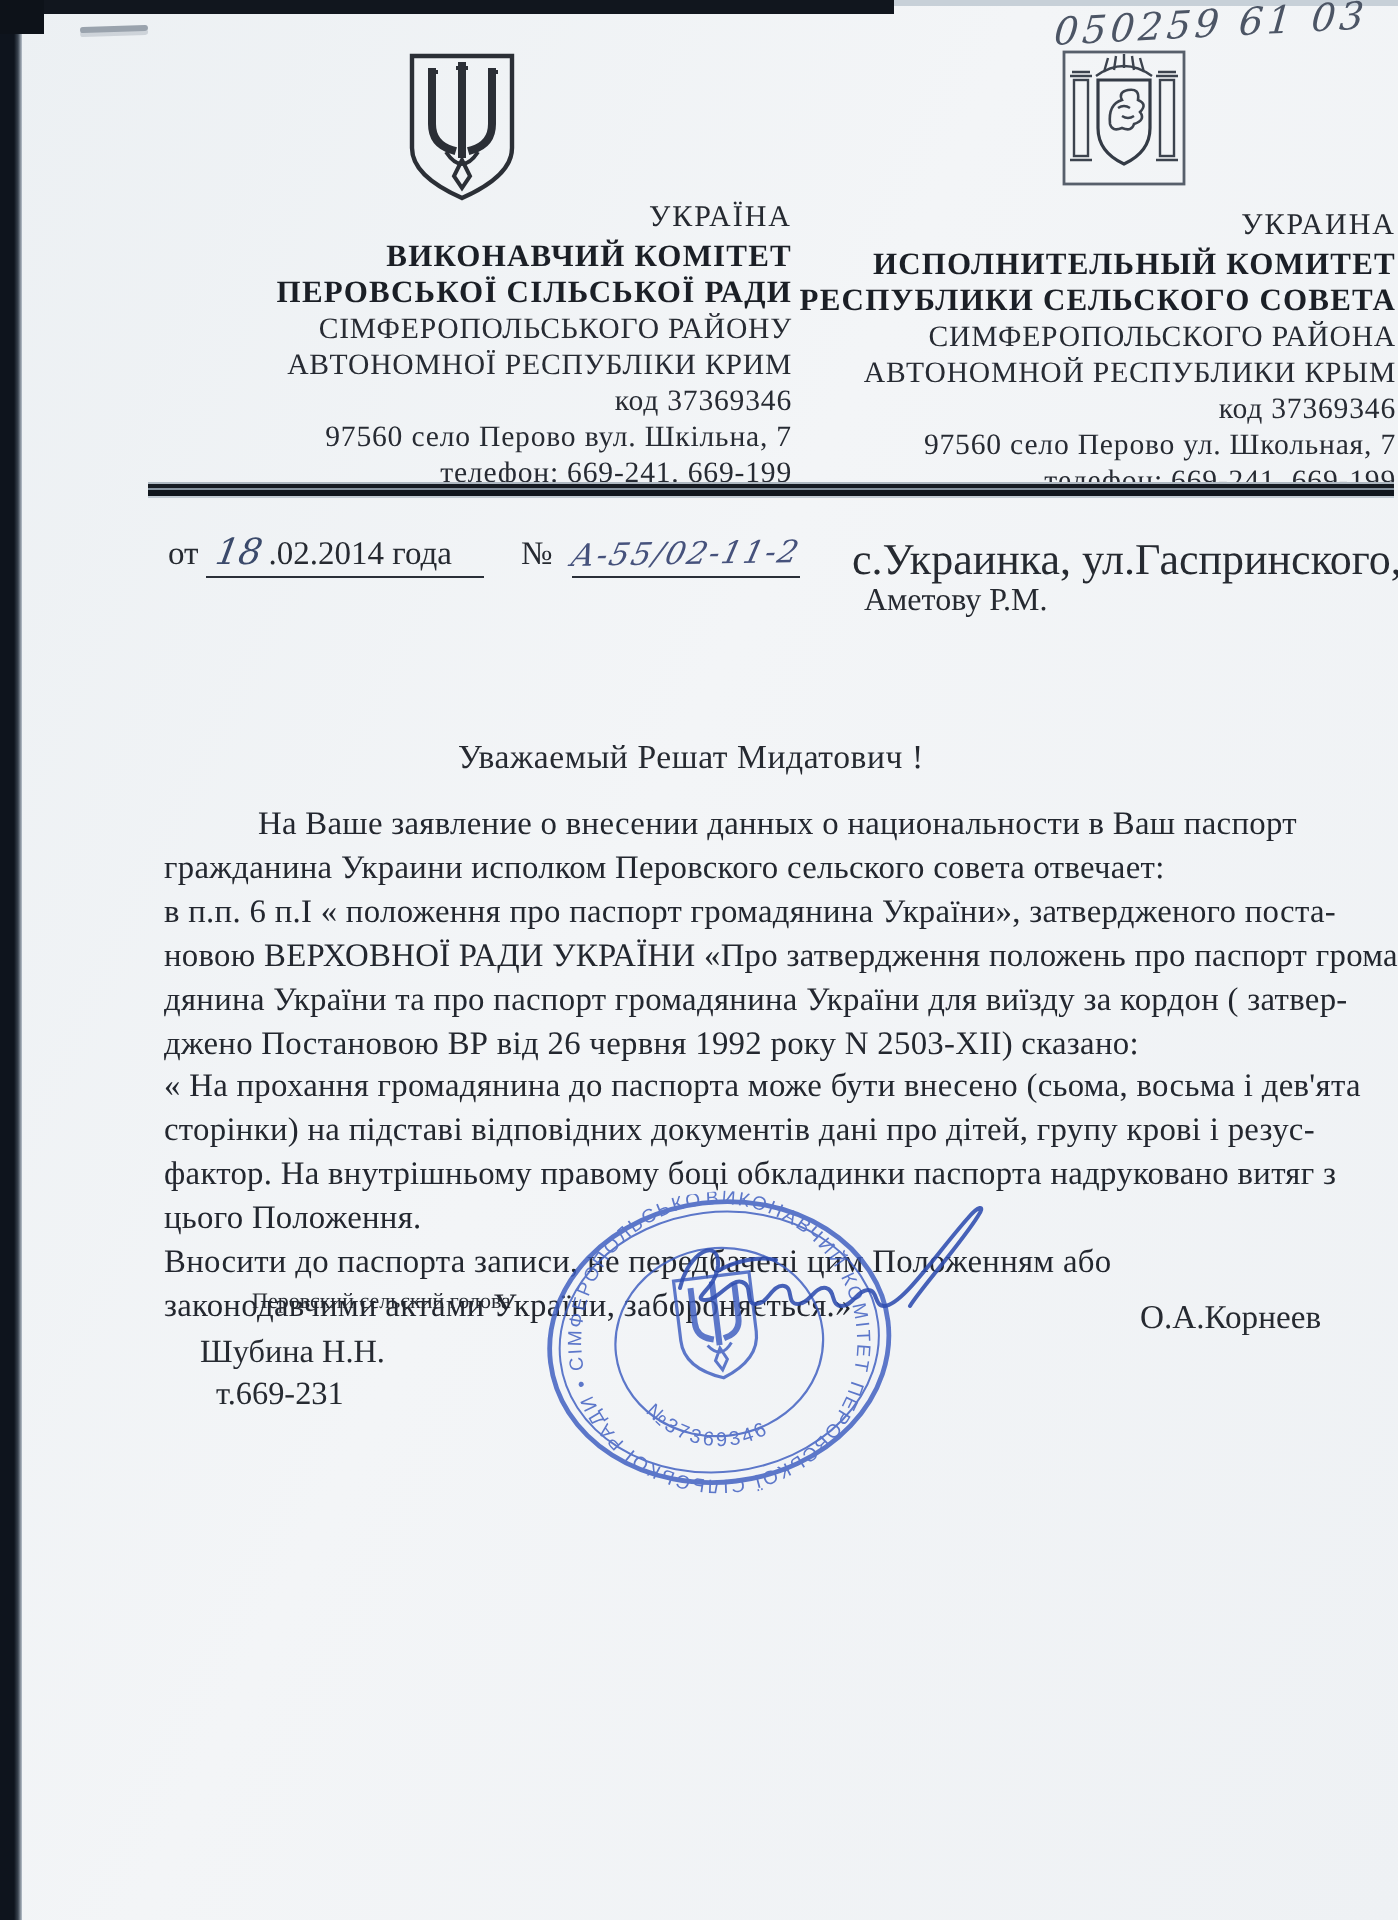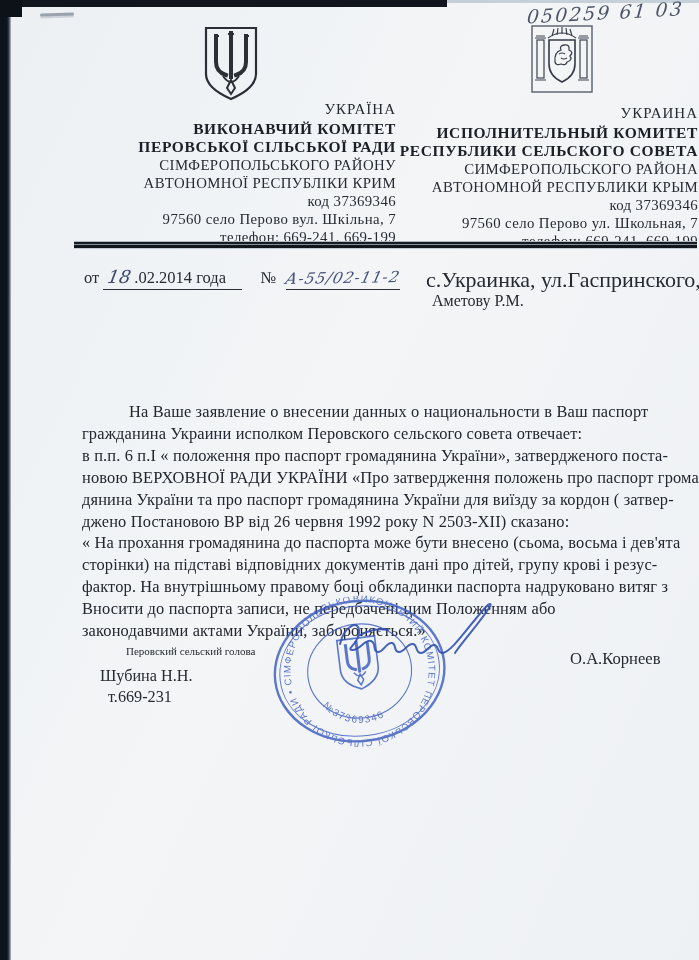--- a/index.html
+++ b/index.html
@@ -120,31 +120,33 @@
 
   <div class="refline">
     <span>от</span>
     <span class="u-date"><span class="hw hw-date">18</span><span>.02.2014 года</span>&nbsp;&nbsp;&nbsp;</span>
     <span class="num-label">№</span>
     <span class="u-num"><span class="hw hw-num">А-55/02-11-2</span></span>
   </div>
   <div class="addr1">с.Украинка, ул.Гаспринского,  д.59,</div>
   <div class="addr2">Аметову Р.М.</div>
 
+  <div class="salutation">Уважаемый  Решат  Мидатович !</div>
 
   <div class="body">
     <div class="ln indent">На Ваше заявление  о внесении данных о национальности  в Ваш паспорт</div>
     <div class="ln">гражданина Украини исполком Перовского сельского совета отвечает:</div>
     <div class="ln">в п.п. 6 п.І  « положення про паспорт громадянина України», затвердженого поста-</div>
     <div class="ln">новою ВЕРХОВНОЇ РАДИ УКРАЇНИ  «Про затвердження положень про паспорт грома-</div>
     <div class="ln">дянина України та про паспорт громадянина України для виїзду за кордон ( затвер-</div>
     <div class="ln">джено  Постановою ВР від 26 червня 1992 року N 2503-XII) сказано:</div>
     <div class="ln">«  На прохання громадянина до паспорта може бути внесено (сьома, восьма і дев'ята</div>
     <div class="ln">сторінки) на підставі відповідних документів дані про дітей, групу крові і резус-</div>
     <div class="ln">фактор. На внутрішньому правому боці обкладинки паспорта надруковано  витяг  з</div>
+    <div class="ln">цього Положення.</div>
     <div class="ln">Вносити до паспорта записи, не передбачені цим Положенням або</div>
     <div class="ln">законодавчими актами України, забороняється.»</div>
   </div>
 
   <div class="sig-title">Перовский сельский голова</div>
   <div class="sig-name">Шубина Н.Н.</div>
   <div class="sig-phone">т.669-231</div>
   <div class="sig-signer">О.А.Корнеев</div>
 
   <svg class="stamp" width="192" height="156" viewBox="0 0 192 156">

